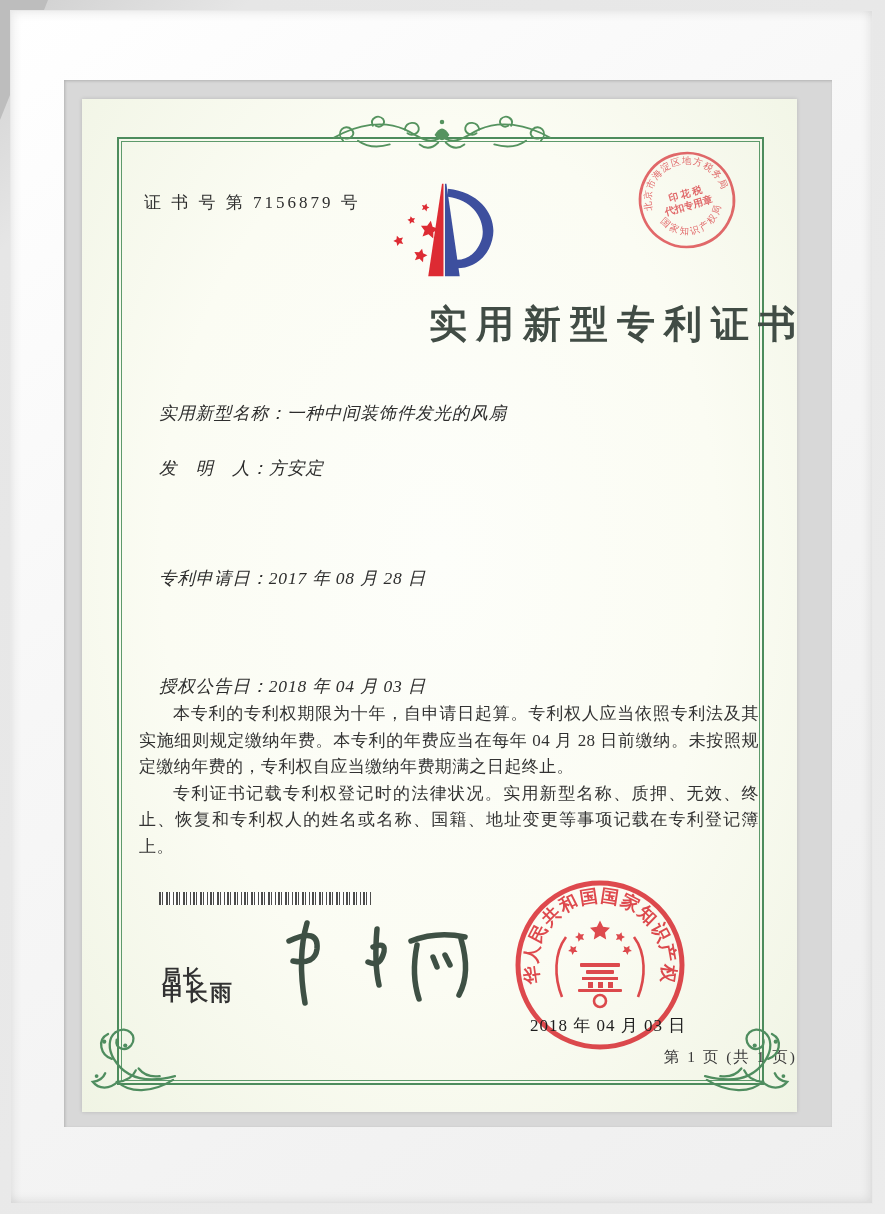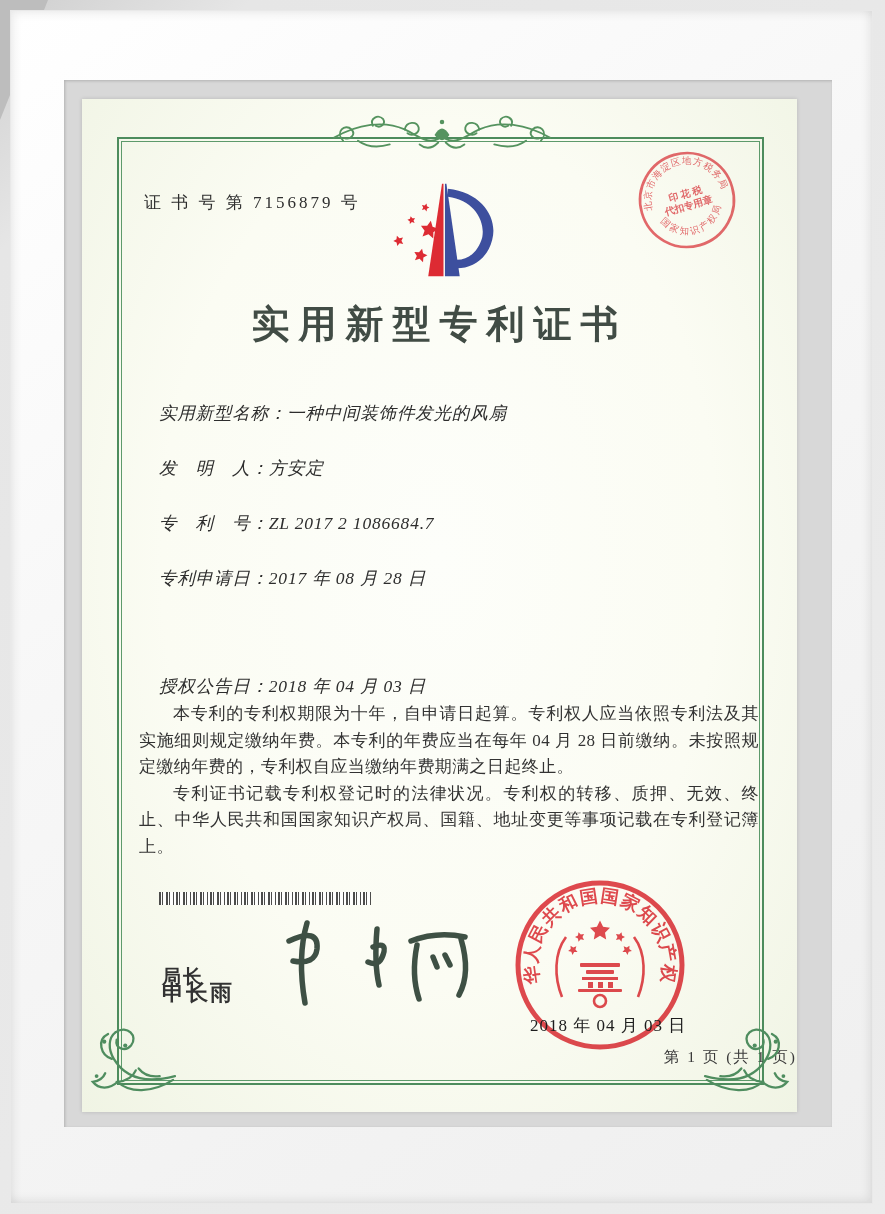--- a/index.html
+++ b/index.html
@@ -24,21 +24,21 @@
   .green-frame{position:absolute;left:35px;top:38px;width:647px;height:948px;
     border:2.5px solid #4d8c5d;box-sizing:border-box;}
   .green-frame::before{content:"";position:absolute;inset:2px;border:1px solid #5d9a6b;}
   .ornament-top{position:absolute;left:248px;top:12px;width:224px;height:50px;z-index:3;}
   .flourish{position:absolute;width:96px;height:86px;z-index:3;}
   .flourish.left{left:1px;top:914px;}
   .flourish.right{left:619px;top:914px;transform:scaleX(-1);}
   
   .cert-no{position:absolute;left:62px;top:92px;font-size:17px;letter-spacing:3px;color:#2e2e2e;}
   .logo{position:absolute;left:301px;top:80px;width:118px;height:110px;}
-  .title{position:absolute;left:0;top:200px;width:715px;text-align:center;
+  .title{position:absolute;left:8px;top:200px;width:715px;text-align:right;
     font-size:38px;font-weight:700;letter-spacing:9px;color:#414c45;}
   .field-row{position:absolute;left:77px;font-size:17.5px;color:#2d2d2d;letter-spacing:.8px;white-space:nowrap;font-style:italic;}
   .paras{position:absolute;left:57px;top:602px;width:620px;font-size:17px;line-height:26.6px;
     color:#333;text-align:justify;}
   .paras p{margin:0;text-indent:2em;letter-spacing:.4px;}
   .barcode{position:absolute;left:77px;top:793px;width:212px;height:13px;opacity:.85;
     background:repeating-linear-gradient(90deg,
       #2e2e2e 0 2px,#fff 2px 3px,#2e2e2e 3px 4px,#fff 4px 7px,
       #2e2e2e 7px 9px,#fff 9px 10px,#2e2e2e 10px 11px,#fff 11px 14px,
       #2e2e2e 14px 15px,#fff 15px 17px);}
@@ -148,33 +148,30 @@
     </svg>
 
     <div class="title">实用新型专利证书</div>
 
     <div class="field-row" style="top:302px">
       <span>实用新型名称：</span><span>一种中间装饰件发光的风扇</span>
     </div>
     <div class="field-row" style="top:357px">
       <span>发　明　人：</span><span>方安定</span>
     </div>
-    <div class="field-row" style="top:412px">
-      <span>专　利　号：</span><span>ZL 2017 2 1086684.7</span>
-    </div>
     <div class="field-row" style="top:467px">
       <span>专利申请日：</span><span>2017 年 08 月 28 日</span>
     </div>
     <div class="field-row" style="top:575px">
       <span>授权公告日：</span><span>2018 年 04 月 03 日</span>
     </div>
 
     <div class="paras">
       <p>本专利的专利权期限为十年，自申请日起算。专利权人应当依照专利法及其实施细则规定缴纳年费。本专利的年费应当在每年 04 月 28 日前缴纳。未按照规定缴纳年费的，专利权自应当缴纳年费期满之日起终止。</p>
-      <p>专利证书记载专利权登记时的法律状况。专利权的转移、质押、无效、终止、中华人民共和国国家知识产权局、国籍、地址变更等事项记载在专利登记簿上。</p>
+      <p>专利证书记载专利权登记时的法律状况。实用新型名称、质押、无效、终止、恢复和专利权人的姓名或名称、国籍、地址变更等事项记载在专利登记簿上。</p>
     </div>
 
     <div class="barcode"></div>
 
     <div class="director-title">局长</div>
     <div class="director-name">申长雨</div>
 
     <svg class="signature" viewBox="0 0 205 110">
       <g fill="none" stroke="#3e5044" stroke-width="5.5" stroke-linecap="round">
         <path d="M 32 18 Q 22 52 30 98"></path>

